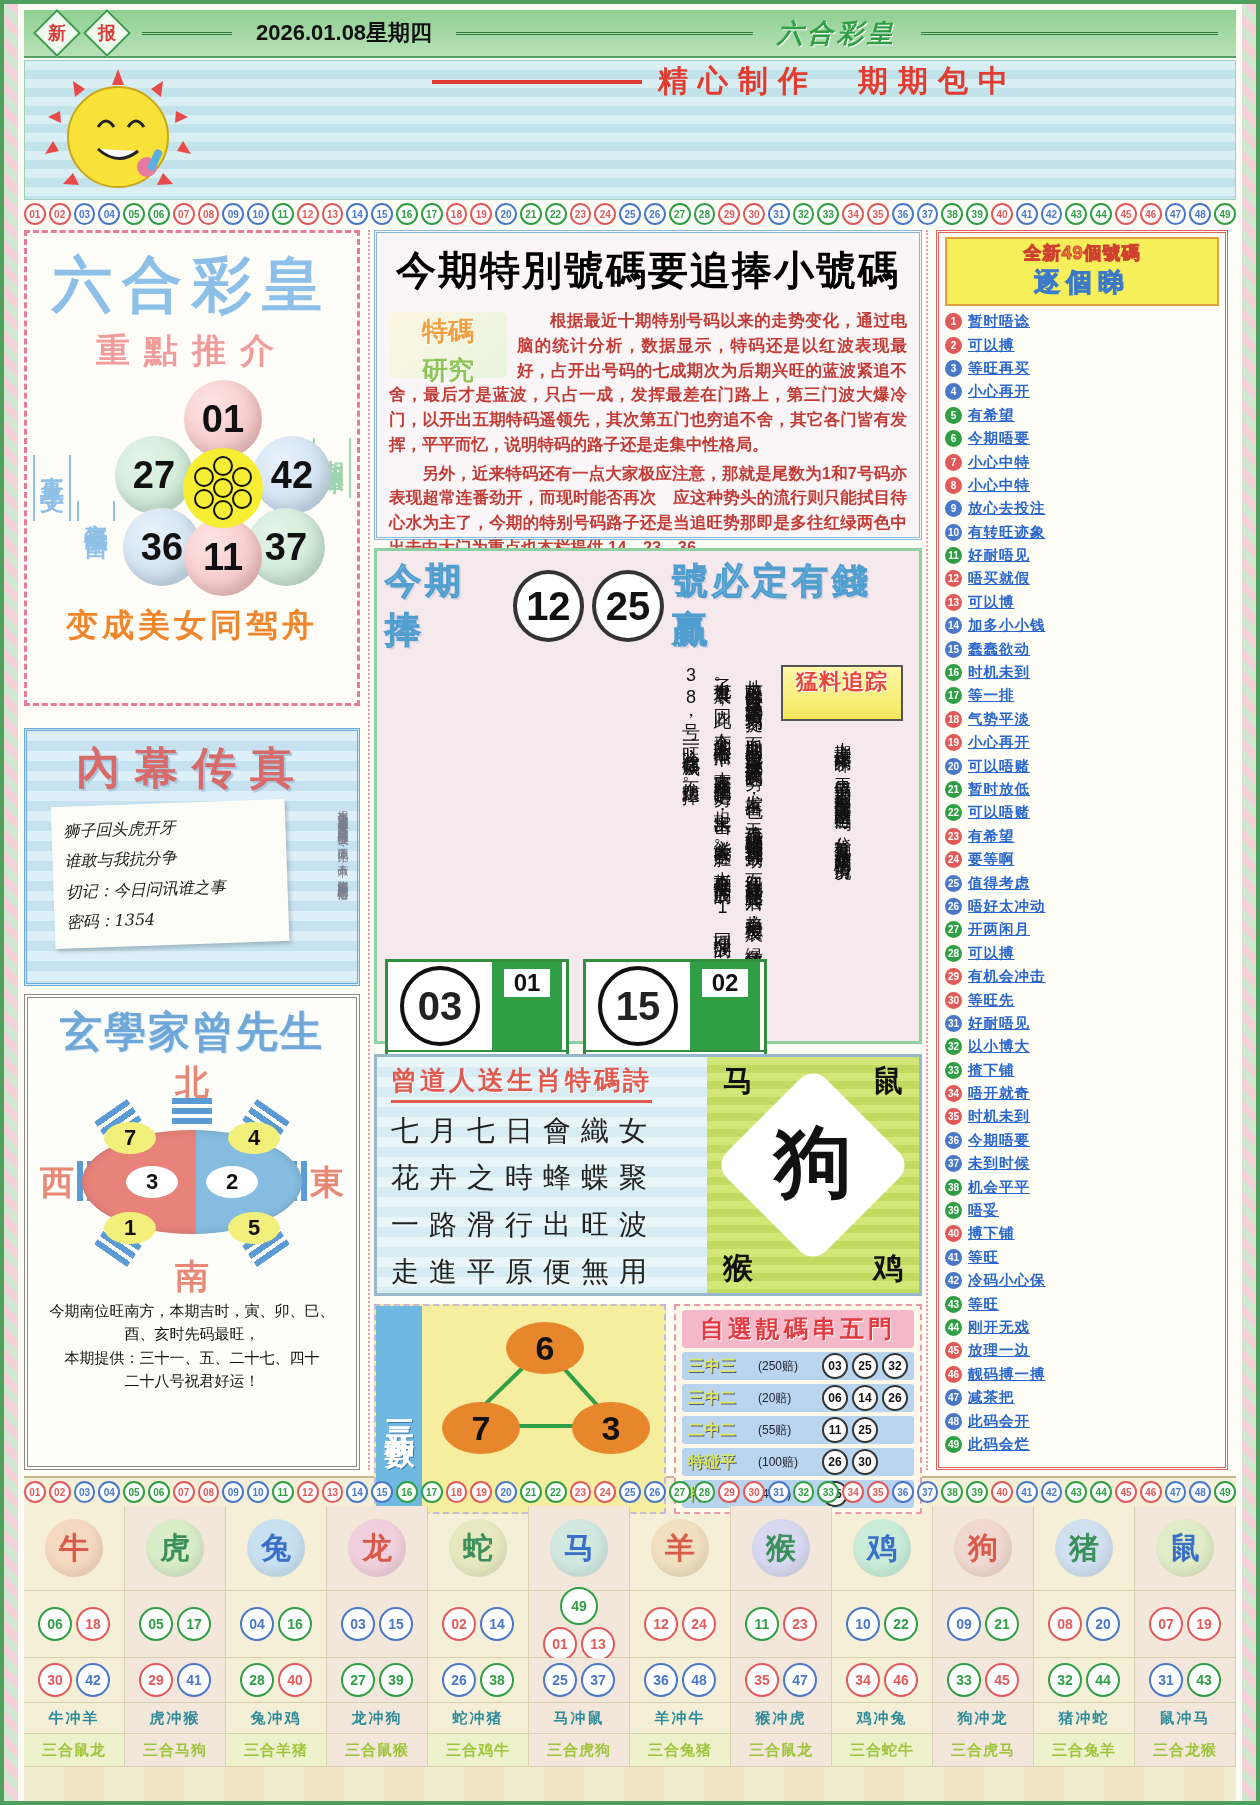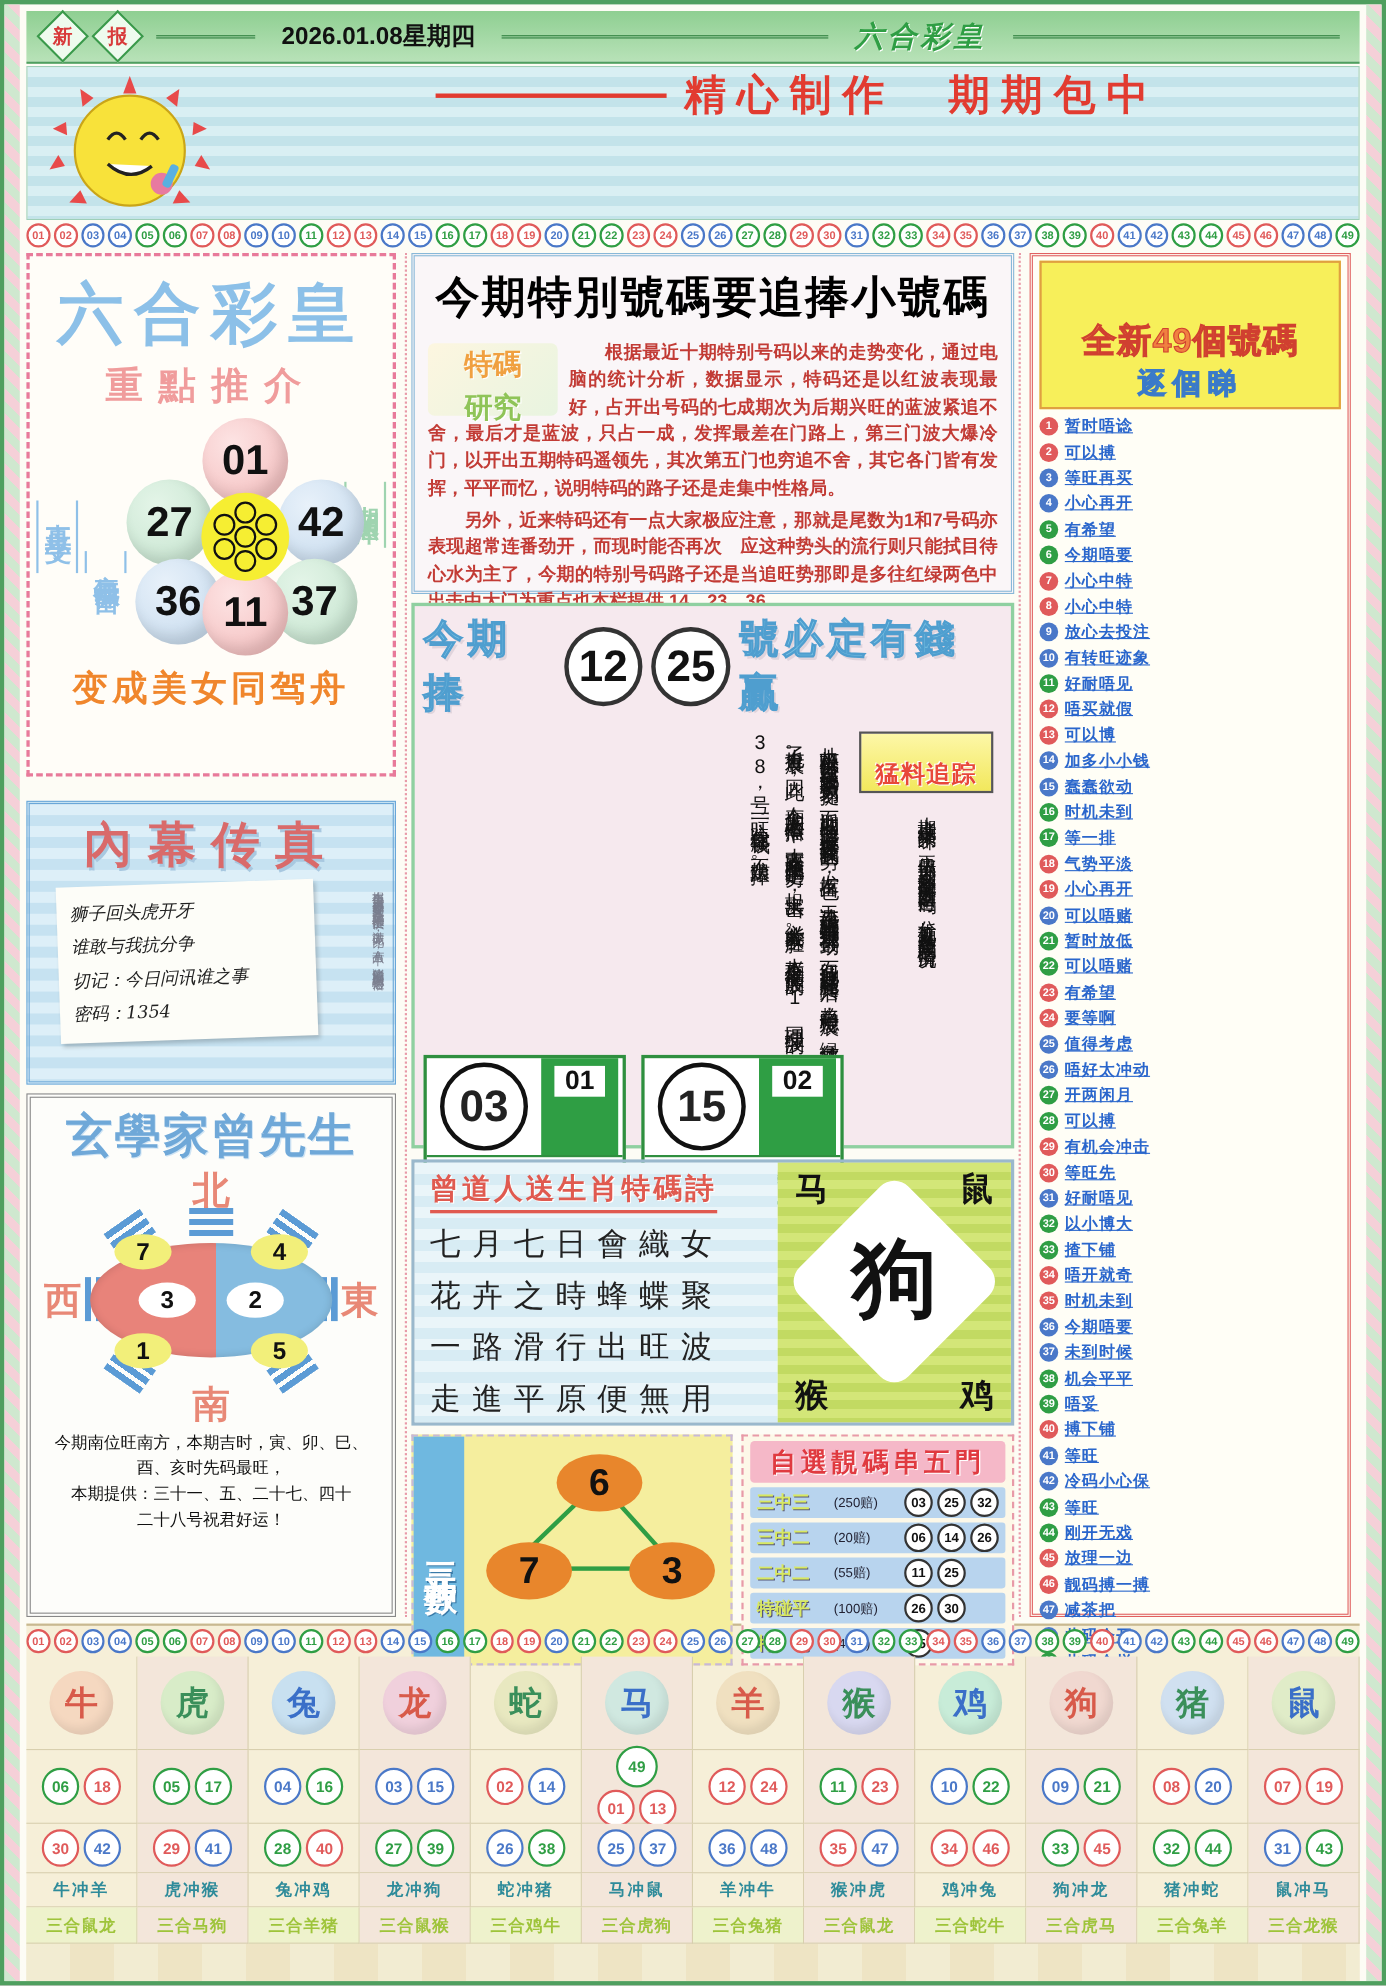--- a/index.html
+++ b/index.html
@@ -24,21 +24,21 @@
 
   
   .banner{position:relative;height:138px;margin-top:2px;
         background:repeating-linear-gradient(180deg,#d9eff3 0 9px,#c3e3ea 9px 18px);
         border:1px solid #9ecfb8;}
   .sun{position:absolute;left:18px;top:8px;}
   .banner-title{margin-left:190px;text-align:center;font-weight:bold;font-size:56px;letter-spacing:8px;
         color:#f8ec60;-webkit-text-stroke:2px #d8352a;text-shadow:2px 2px 0 #a8cfd8;padding-top:10px;}
   .banner-sub{margin-left:190px;display:flex;align-items:center;justify-content:center;gap:16px;}
   .banner-dash{width:210px;border-top:4px solid #e23b30;}
-  .banner-sub-text{font-weight:bold;font-size:38px;color:#e23b30;letter-spacing:10px;}
+  .banner-sub-text{font-weight:bold;font-size:30px;color:#e23b30;letter-spacing:10px;}
 
   
   .strip{display:flex;justify-content:center;gap:3px;padding:3px 0;}
   .mini{width:18px;height:18px;border-radius:50%;background:#fff;border:2px solid;
         font-size:10px;font-weight:bold;display:flex;align-items:center;justify-content:center;}
 
   
   .main{display:flex;gap:8px;margin-top:2px;height:1240px;}
   .col-left{width:336px;display:flex;flex-direction:column;}
   .col-mid{width:560px;display:flex;flex-direction:column;border-left:2px dotted #e89aa8;
@@ -106,21 +106,21 @@
   .wave-title{display:flex;align-items:center;justify-content:center;gap:8px;}
   .wave-big{font-weight:bold;font-size:36px;letter-spacing:4px;color:#7cc4e4;-webkit-text-stroke:1px #4f9ecf;
         text-shadow:2px 2px 0 #e0d4dc;}
   .wcirc{width:64px;height:64px;border:4px solid #333;border-radius:50%;background:#fff;display:flex;
         align-items:center;justify-content:center;font-size:40px;font-weight:bold;color:#111;}
   .wave-body{display:flex;height:290px;margin-top:6px;}
   .wave-main{flex:1;writing-mode:vertical-rl;text-orientation:upright;font-size:18px;line-height:1.75;
         letter-spacing:2px;color:#111;padding:4px;}
   .wave-right{width:138px;display:flex;flex-direction:column;align-items:center;}
   .badge{width:118px;height:52px;background:linear-gradient(180deg,#fdf7a8,#f2e85c);border:2px solid #555;
-        display:flex;align-items:flex-end;justify-content:center;margin:4px 0 8px 0;}
+        display:flex;align-items:flex-start;justify-content:center;margin:4px 0 8px 0;}
   .badge span{font-weight:bold;font-size:22px;color:#e8483a;text-shadow:1px 1px 0 #fff,-1px -1px 0 #fff;letter-spacing:1px;}
   .wave-intro{writing-mode:vertical-rl;text-orientation:upright;font-size:17px;line-height:1.8;letter-spacing:2px;height:220px;color:#111;}
   .stats{display:flex;gap:14px;margin-top:8px;}
   .stat{width:178px;border:3px solid #2f8f3f;background:#fff;display:flex;flex-wrap:wrap;}
   .stat-main{width:104px;height:88px;display:flex;align-items:center;justify-content:center;}
   .stat-circ{width:72px;height:72px;border:4px solid #111;border-radius:50%;display:flex;align-items:center;justify-content:center;
         font-size:40px;font-weight:bold;}
   .stat-side{width:70px;background:#2f9e44;display:flex;flex-direction:column;align-items:center;padding-top:4px;box-sizing:border-box;}
   .stat-labels{display:flex;gap:4px;}
   .stat-l{writing-mode:vertical-rl;text-orientation:upright;font-size:15px;font-weight:bold;color:#fff;}
@@ -159,21 +159,21 @@
   .zx-row{display:flex;align-items:center;background:#b8d4ee;margin-top:4px;padding:2px 6px;border-radius:3px;height:24px;}
   .zx-name{width:70px;font-weight:bold;font-size:16px;color:#d8e860;text-shadow:1px 1px 0 #557;}
   .zx-odds{width:64px;font-size:12px;color:#223;}
   .zx-balls{display:flex;gap:4px;}
   .zx-ball{width:22px;height:22px;border-radius:50%;background:#fff;border:2px solid #333;font-size:12px;
         font-weight:bold;display:flex;align-items:center;justify-content:center;color:#111;}
 
   
   .sidebar{border:3px double #e06060;height:1240px;box-sizing:border-box;background:#fffef6;padding:4px 6px;}
   .sb-head{background:#f7ef5a;border:2px solid #e0a040;text-align:center;padding:2px 0 4px 0;}
-  .sb-h1{font-weight:bold;font-size:31px;color:#f08040;-webkit-text-stroke:1px #d04030;letter-spacing:1px;margin-top:48px;}
+  .sb-h1{font-weight:bold;font-size:18px;color:#f08040;-webkit-text-stroke:1px #d04030;letter-spacing:1px;}
   .sb-h2{font-weight:bold;font-size:26px;color:#6fb8e0;-webkit-text-stroke:1px #3a7ac8;letter-spacing:6px;}
   .sb-list{list-style:none;margin:4px 0 0 0;padding:0;}
   .sb-item{display:flex;align-items:center;height:23.4px;}
   .sb-badge{width:17px;height:17px;border-radius:50%;color:#fff;font-size:10px;font-weight:bold;
         display:flex;align-items:center;justify-content:center;margin-right:6px;flex:none;}
   .sb-text{font-size:14.5px;font-weight:bold;color:#2a66cc;text-decoration:underline;letter-spacing:1px;white-space:nowrap;}
 
   
   .bottom{margin-top:6px;background:#f6efd8;border-top:2px solid #c8b890;}
   .brow{display:grid;grid-template-columns:repeat(12,1fr);}

